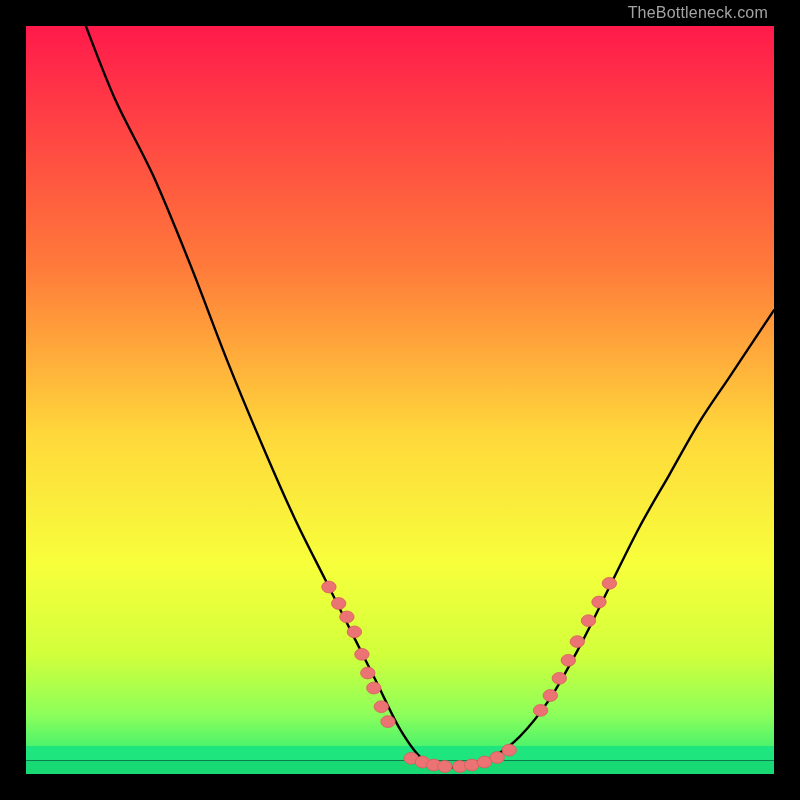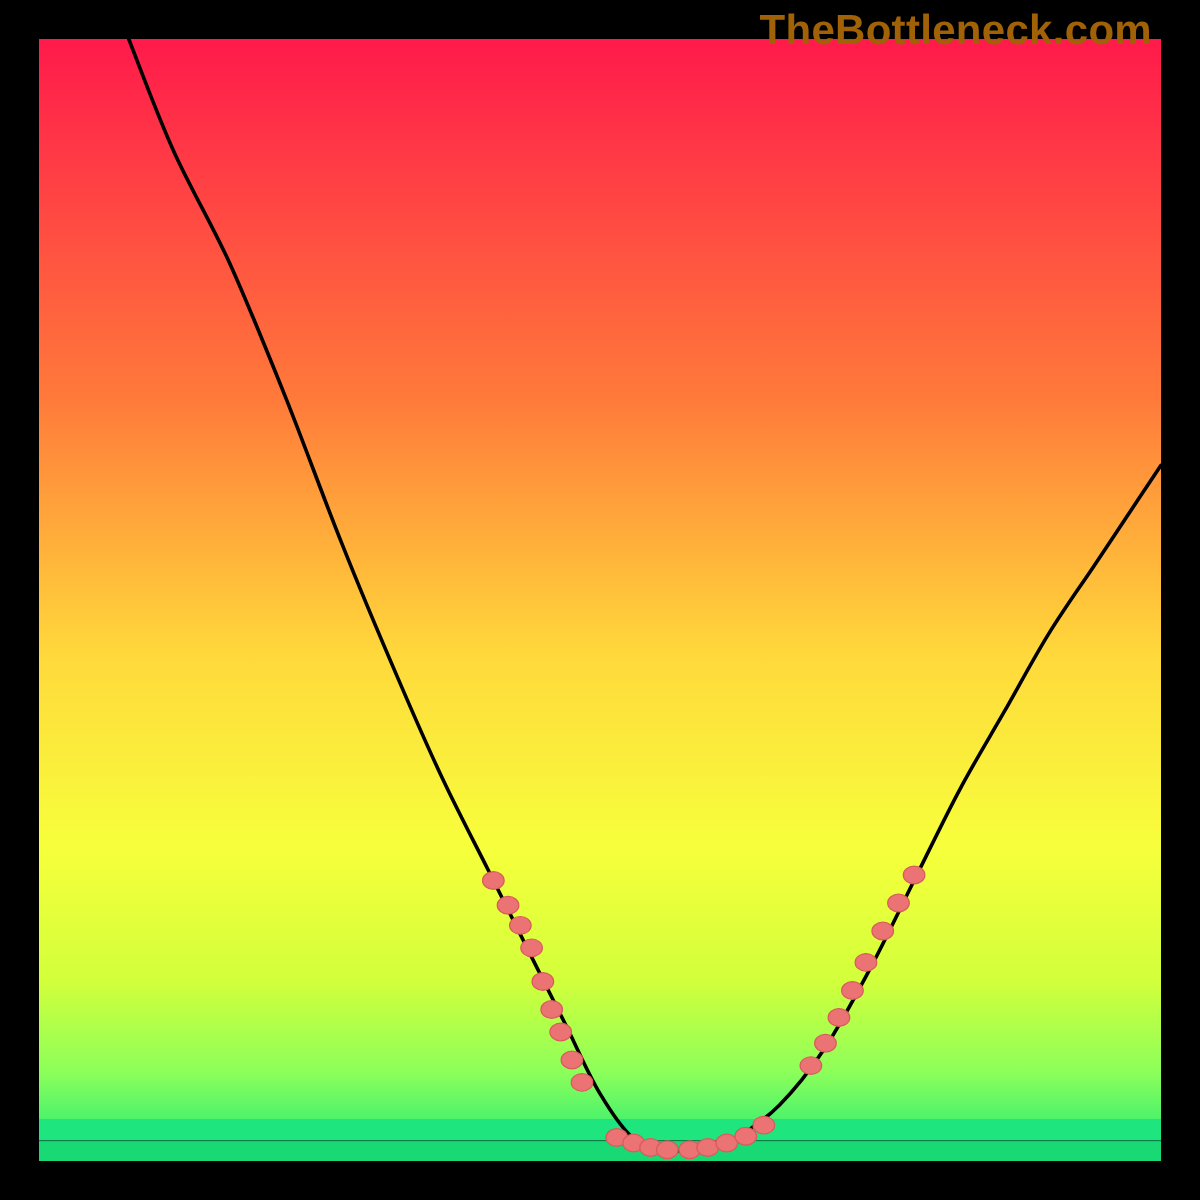--- a/index.html
+++ b/index.html
@@ -23,23 +23,23 @@
     left: 0;
     top: 0;
     width: 748px;
     height: 748px;
   }
   .watermark {
     position: absolute;
     top: 4px;
     right: 32px;
     font-family: Arial, Helvetica, sans-serif;
-    font-size: 28px;
-    font-weight: 700;
-    color: #a16207;
+    font-size: 16px;
+    font-weight: 400;
+    color: #a3a3a3;
     letter-spacing: 0.2px;
     user-select: none;
   }
   svg { display: block; }
 </style>
 </head>
 <body>
 
 <div class="frame">
   <svg class="plot-area" viewBox="0 0 748 748" width="748" height="748" preserveAspectRatio="none">

